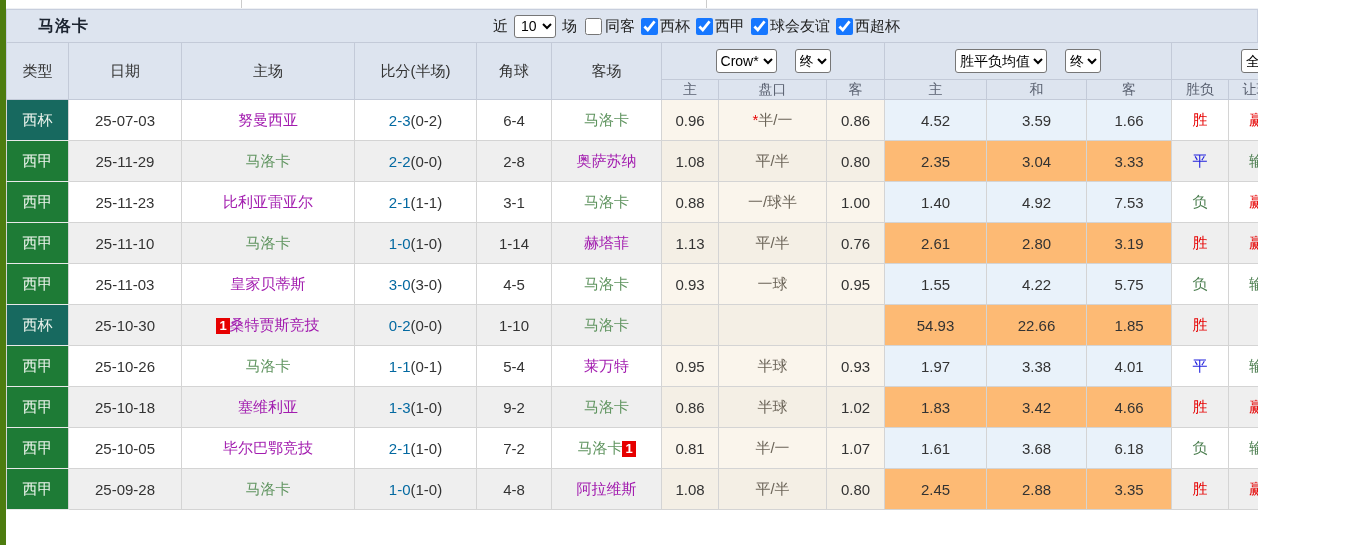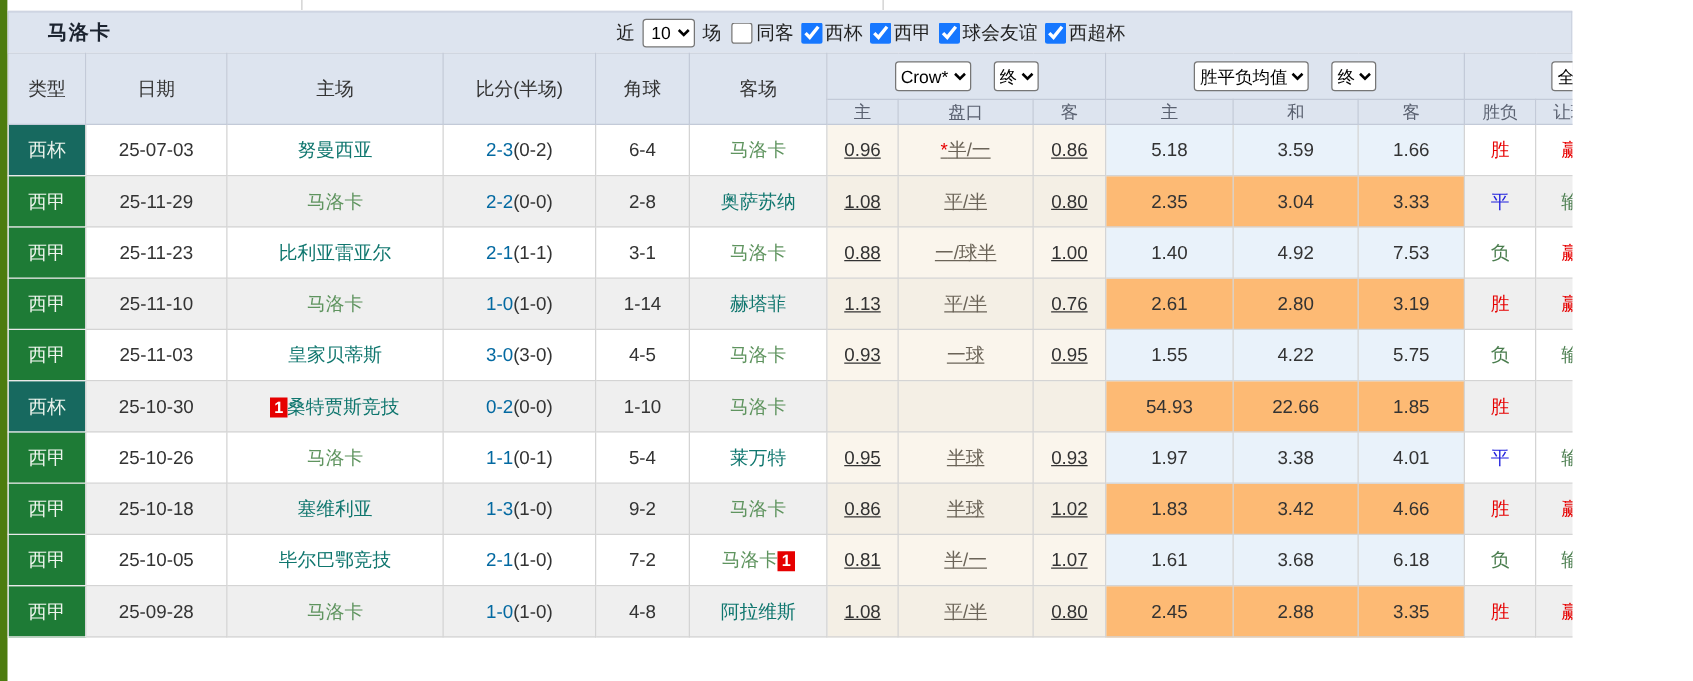--- a/index.html
+++ b/index.html
@@ -32,29 +32,29 @@
   thead .hsub  { font-size:14px; color:#5a6170; height:20px; }
   thead select { font-size:14px; height:24px; border:1px solid #767676; border-radius:3px; background:#fff; margin:0 9px; }
   .sel-wrap { display:flex; align-items:center; justify-content:center; }
 
   tbody td { height:41px; border:1px solid #d4d4d4; text-align:center; font-size:15px; color:#333; background:#fff; }
   tr.alt td { background:#efefef; }
   td.type { color:#eef5ee; font-size:15px; padding:0; }
   td.type.league { background:#1e7b36 !important; border-bottom:1px solid #e9e9e9; }
   td.type.cup    { background:#17695f !important; border-bottom:1px solid #e9e9e9; }
   .self { color:#5f945f; }
-  .opp  { color:#0f766e; }
+  .opp  { color:#a21caf; }
   td.team { font-size:15px; }
   td.team span { cursor:pointer; }
   .badge { display:inline-block; background:#e60000; color:#fff; font-size:13px; font-weight:bold;
            padding:0 3px; line-height:16px; cursor:default !important; }
   .badge:empty { display:none; }
   .ft { color:#0369a1; }
   .ht { color:#333; }
-  td.crow { background:#faf5ec;text-decoration:underline; }
+  td.crow { background:#faf5ec; }
   tr.alt td.crow { background:#f4efe5;margin-top:40px; }
   td.avg { background:#e9f2fa; }
   tr.alt td.avg { background:#fdba74; }
   td.handicap { color:#6b6458; }
   .star { color:#e60000; }
   .star:empty { display:none; }
   td.res { font-size:15px; }
   .red { color:#e60000; }
   .blue { color:#2121dd; }
   .green { color:#4a7d4e; }
@@ -160,21 +160,21 @@
         <tr>
       <td class="type cup">西杯</td>
       <td class="date">25-07-03</td>
       <td class="team"><span class="opp">努曼西亚</span></td>
       <td class="score"><span class="ft">2-3</span><span class="ht">(0-2)</span></td>
       <td class="corner">6-4</td>
       <td class="team"><span class="self">马洛卡</span></td>
       <td class="crow">0.96</td>
       <td class="crow handicap"><span class="star">*</span><span>半/一</span></td>
       <td class="crow">0.86</td>
-      <td class="avg">5.18</td>
+      <td class="avg">4.52</td>
       <td class="avg">3.59</td>
       <td class="avg">1.66</td>
       <td class="res red">胜</td>
       <td class="res red">赢</td>
       <td class="res red">大</td>
     </tr>
         <tr class="alt">
       <td class="type league">西甲</td>
       <td class="date">25-11-29</td>
       <td class="team"><span class="self">马洛卡</span></td>

